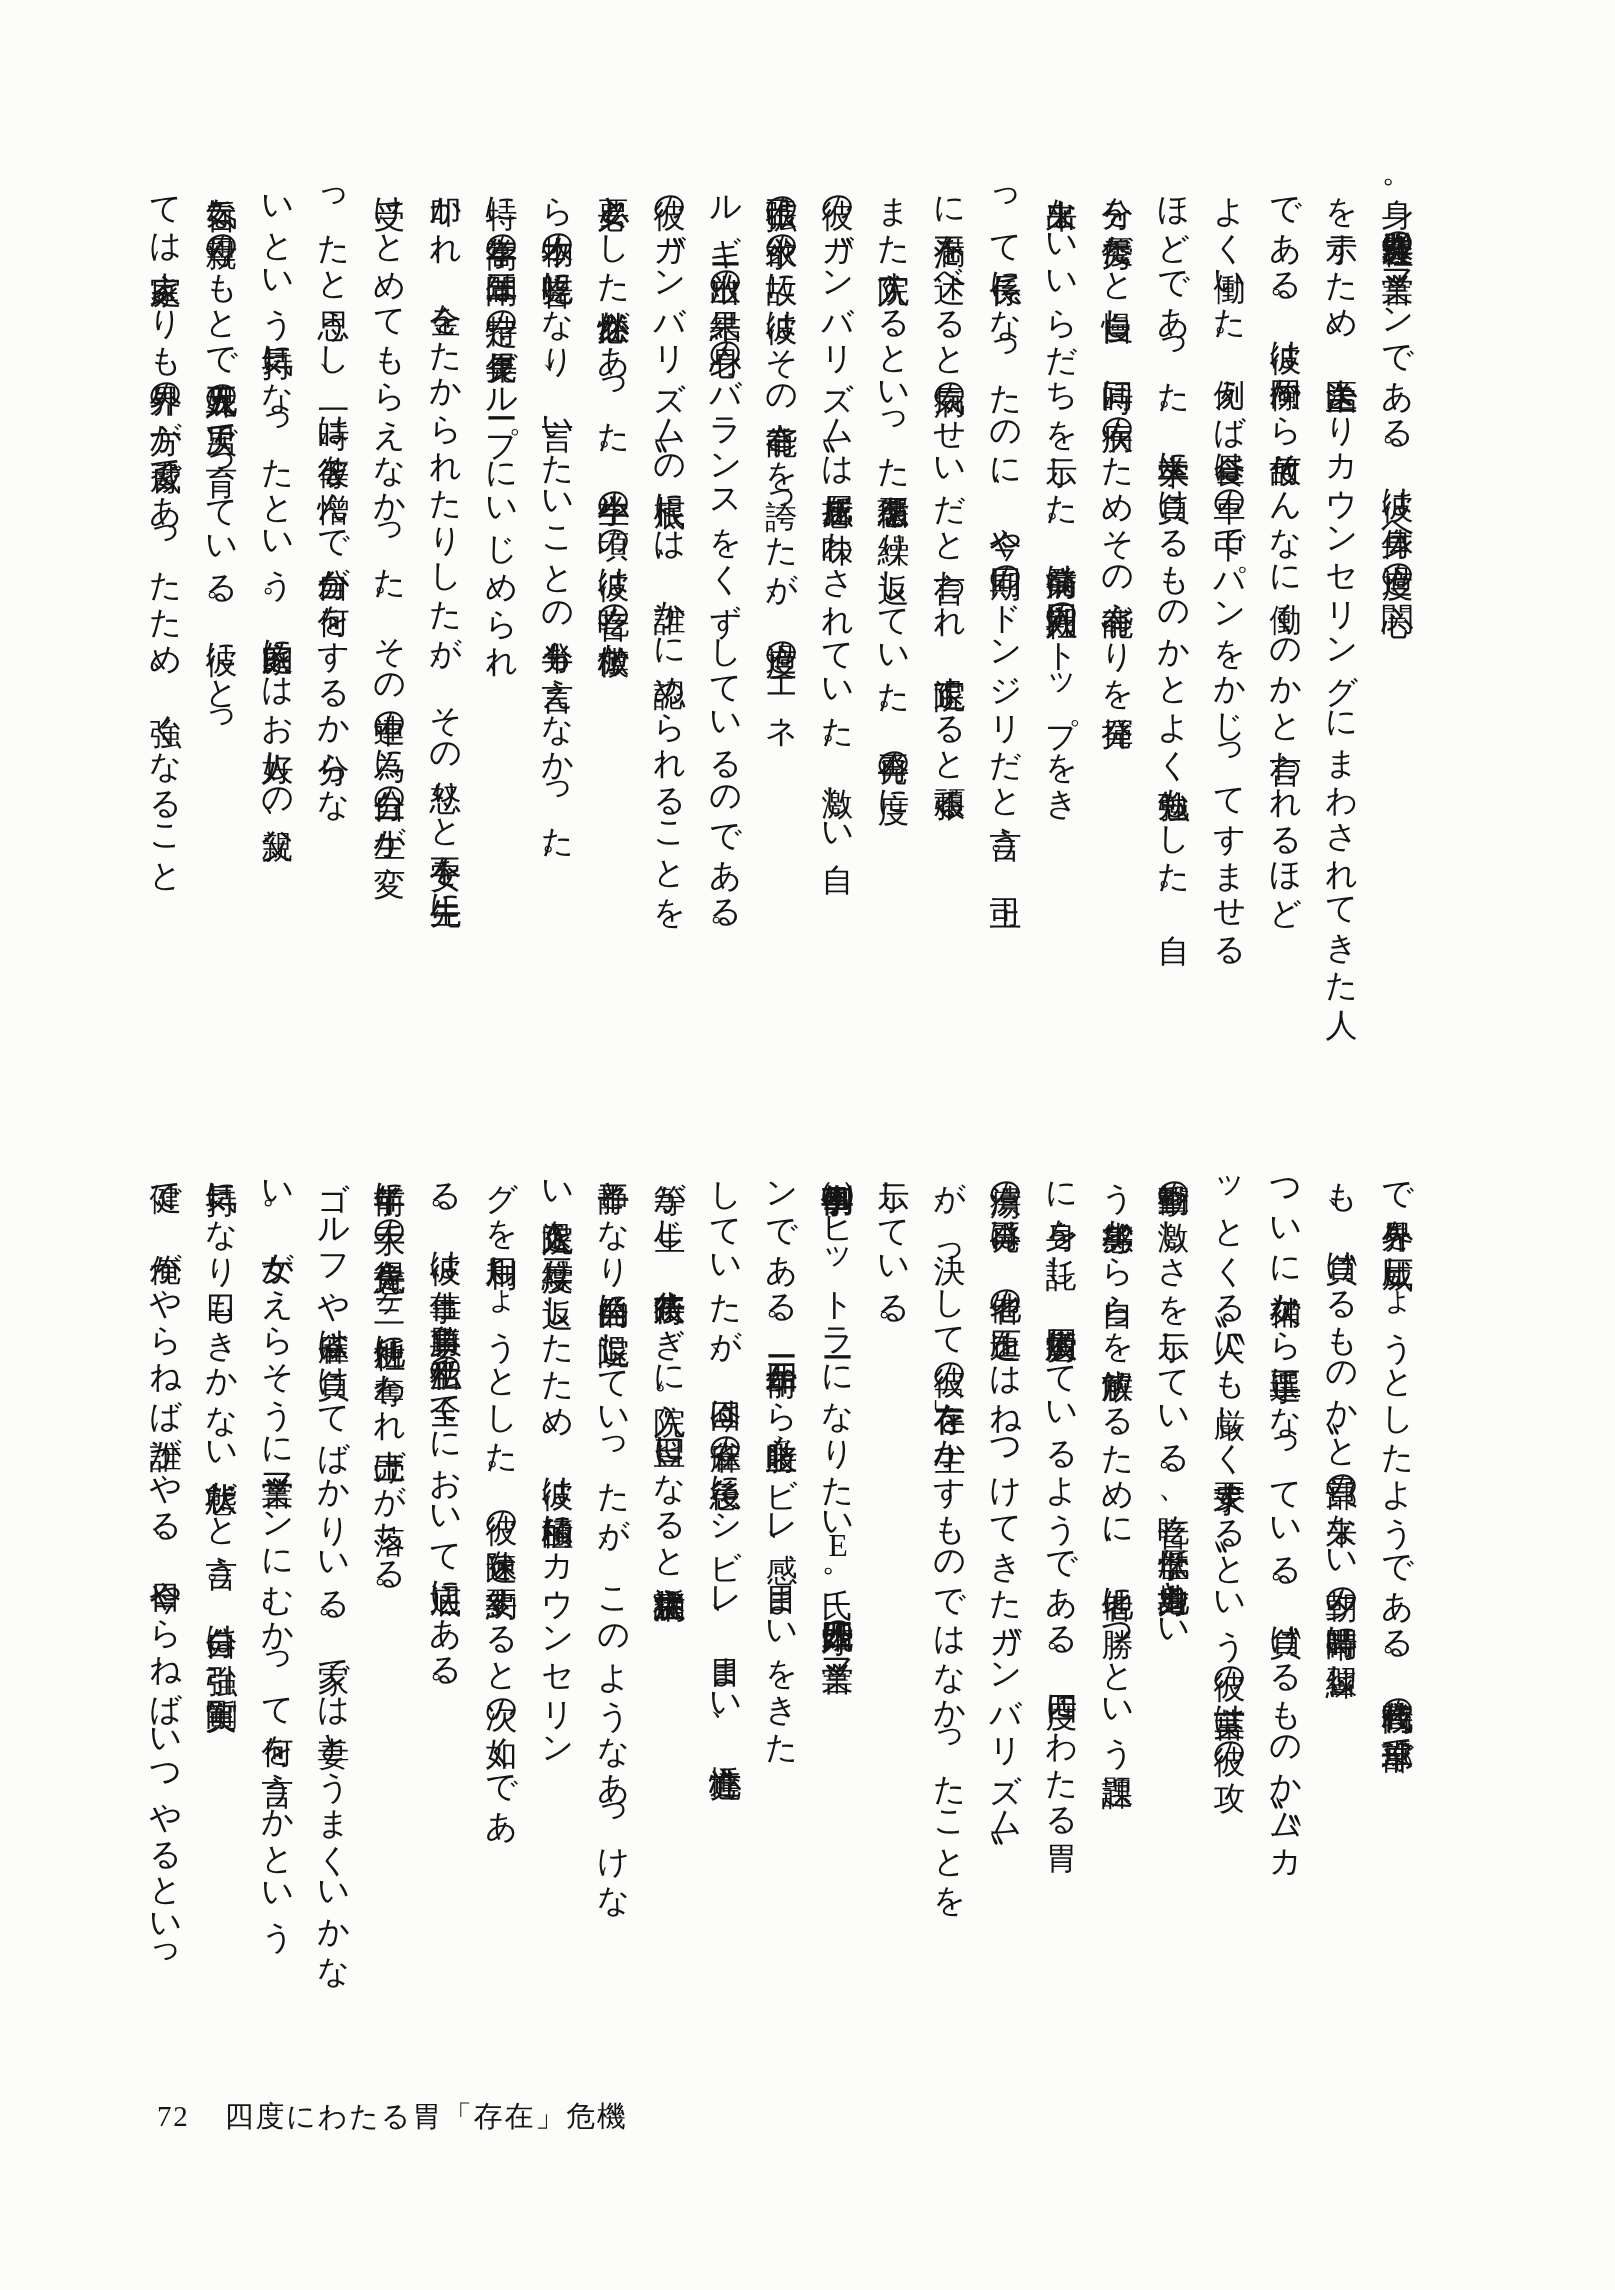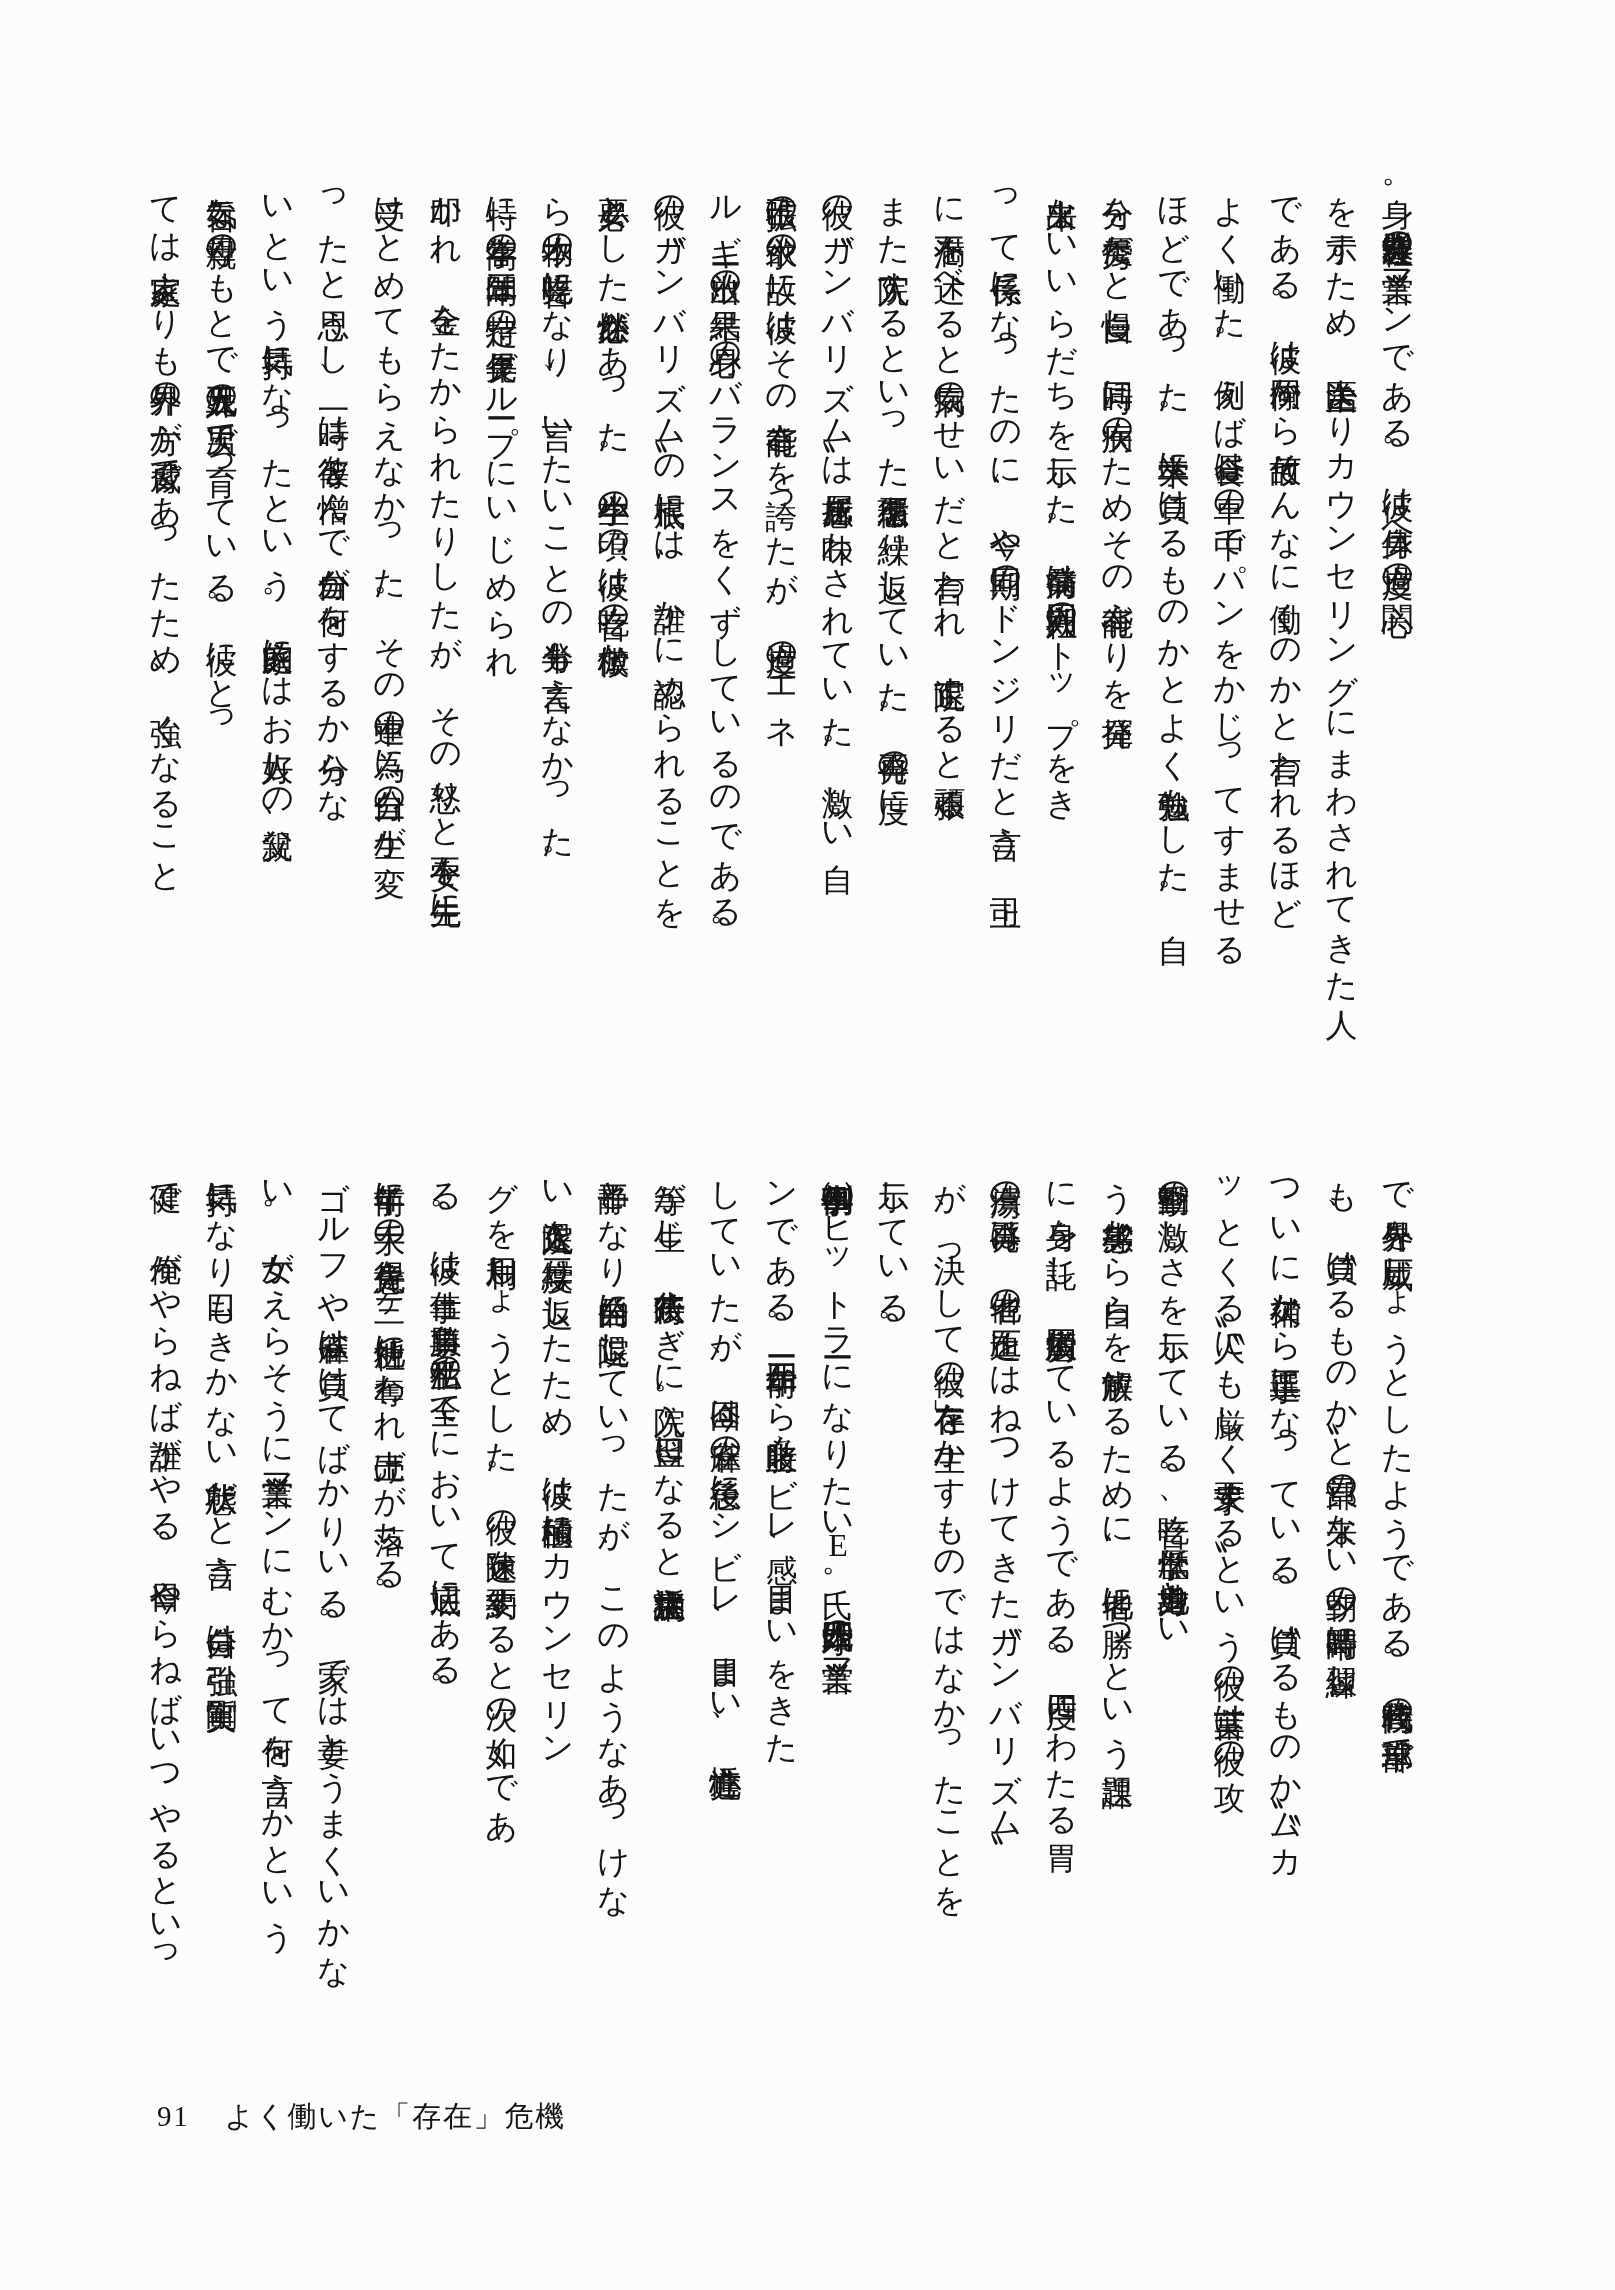--- a/index.html
+++ b/index.html
@@ -102,18 +102,18 @@
       <p class="tcol">グを利用しょうとした。彼の陳述を要約すると次の如くであ</p>
       <p class="tcol">る。彼は仕事、勝負事、私生活の全てにおいて底辺にある。</p>
       <p class="tcol">半年前に大手の得意先を三ヶ所他社に奪われ売上げが落ちる。</p>
       <p class="tcol">ゴルフや麻雀は負けてばかりいる。家では妻とうまくいかな</p>
       <p class="tcol">い。女がえらそうに営業マンにむかって何を言うかという</p>
       <p class="tcol">気持になり口もきかない状態だと言う。自分は強引、質実剛</p>
       <p class="tcol">健で、俺がやらねば誰がやる、今日やらねばいつやるといっ</p>
     </section>
 
   <footer class="page-footer">
-    <span class="pgnum">91</span>
-    <span class="running-title">よく働いた「存在」危機</span>
+    <span class="pgnum">72</span>
+    <span class="running-title">四度にわたる胃「存在」危機</span>
   </footer>
 
 </div>
 
 
 </body></html>

